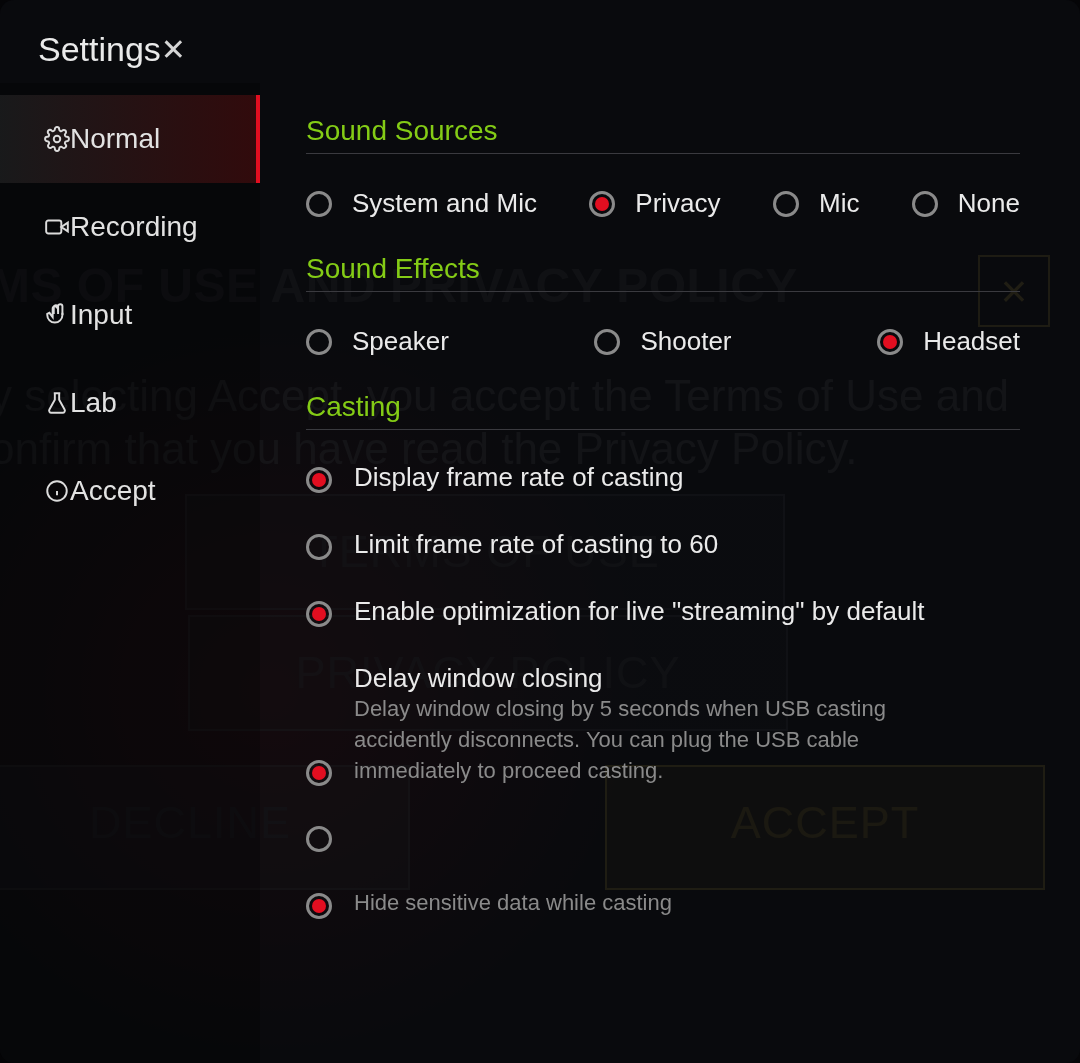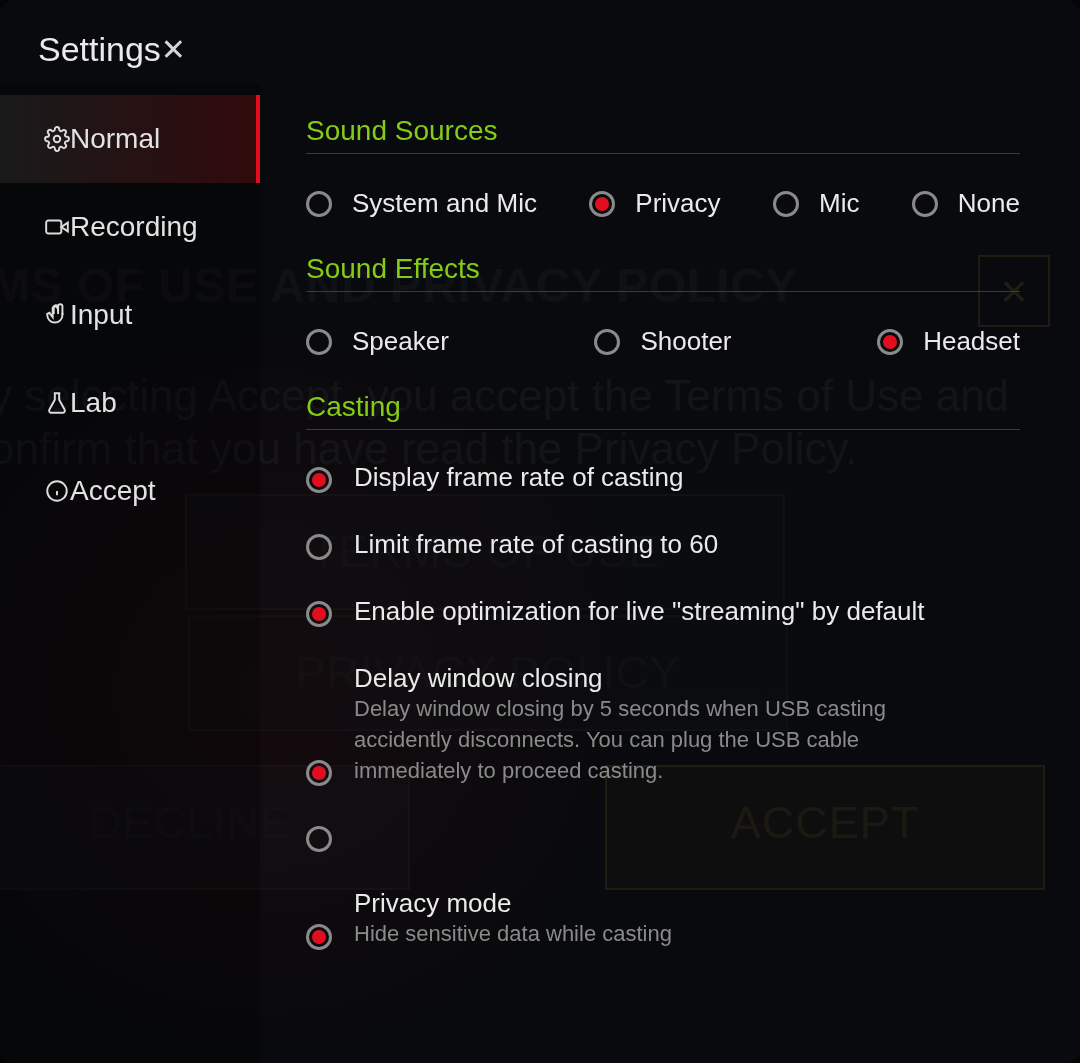--- a/index.html
+++ b/index.html
@@ -250,21 +250,20 @@
           </div>
         </div>
 
         <div class="v-item">
           <span class="radio"></span>
         </div>
 
         <div class="v-item">
           <span class="radio on"></span>
           <div>
-            <div class="v-label">Privacy mode</div>
             <div class="v-desc">Hide sensitive data while casting</div>
           </div>
         </div>
 
       </div>
     </div>
   </div>
 </div>
 
 </body></html>

